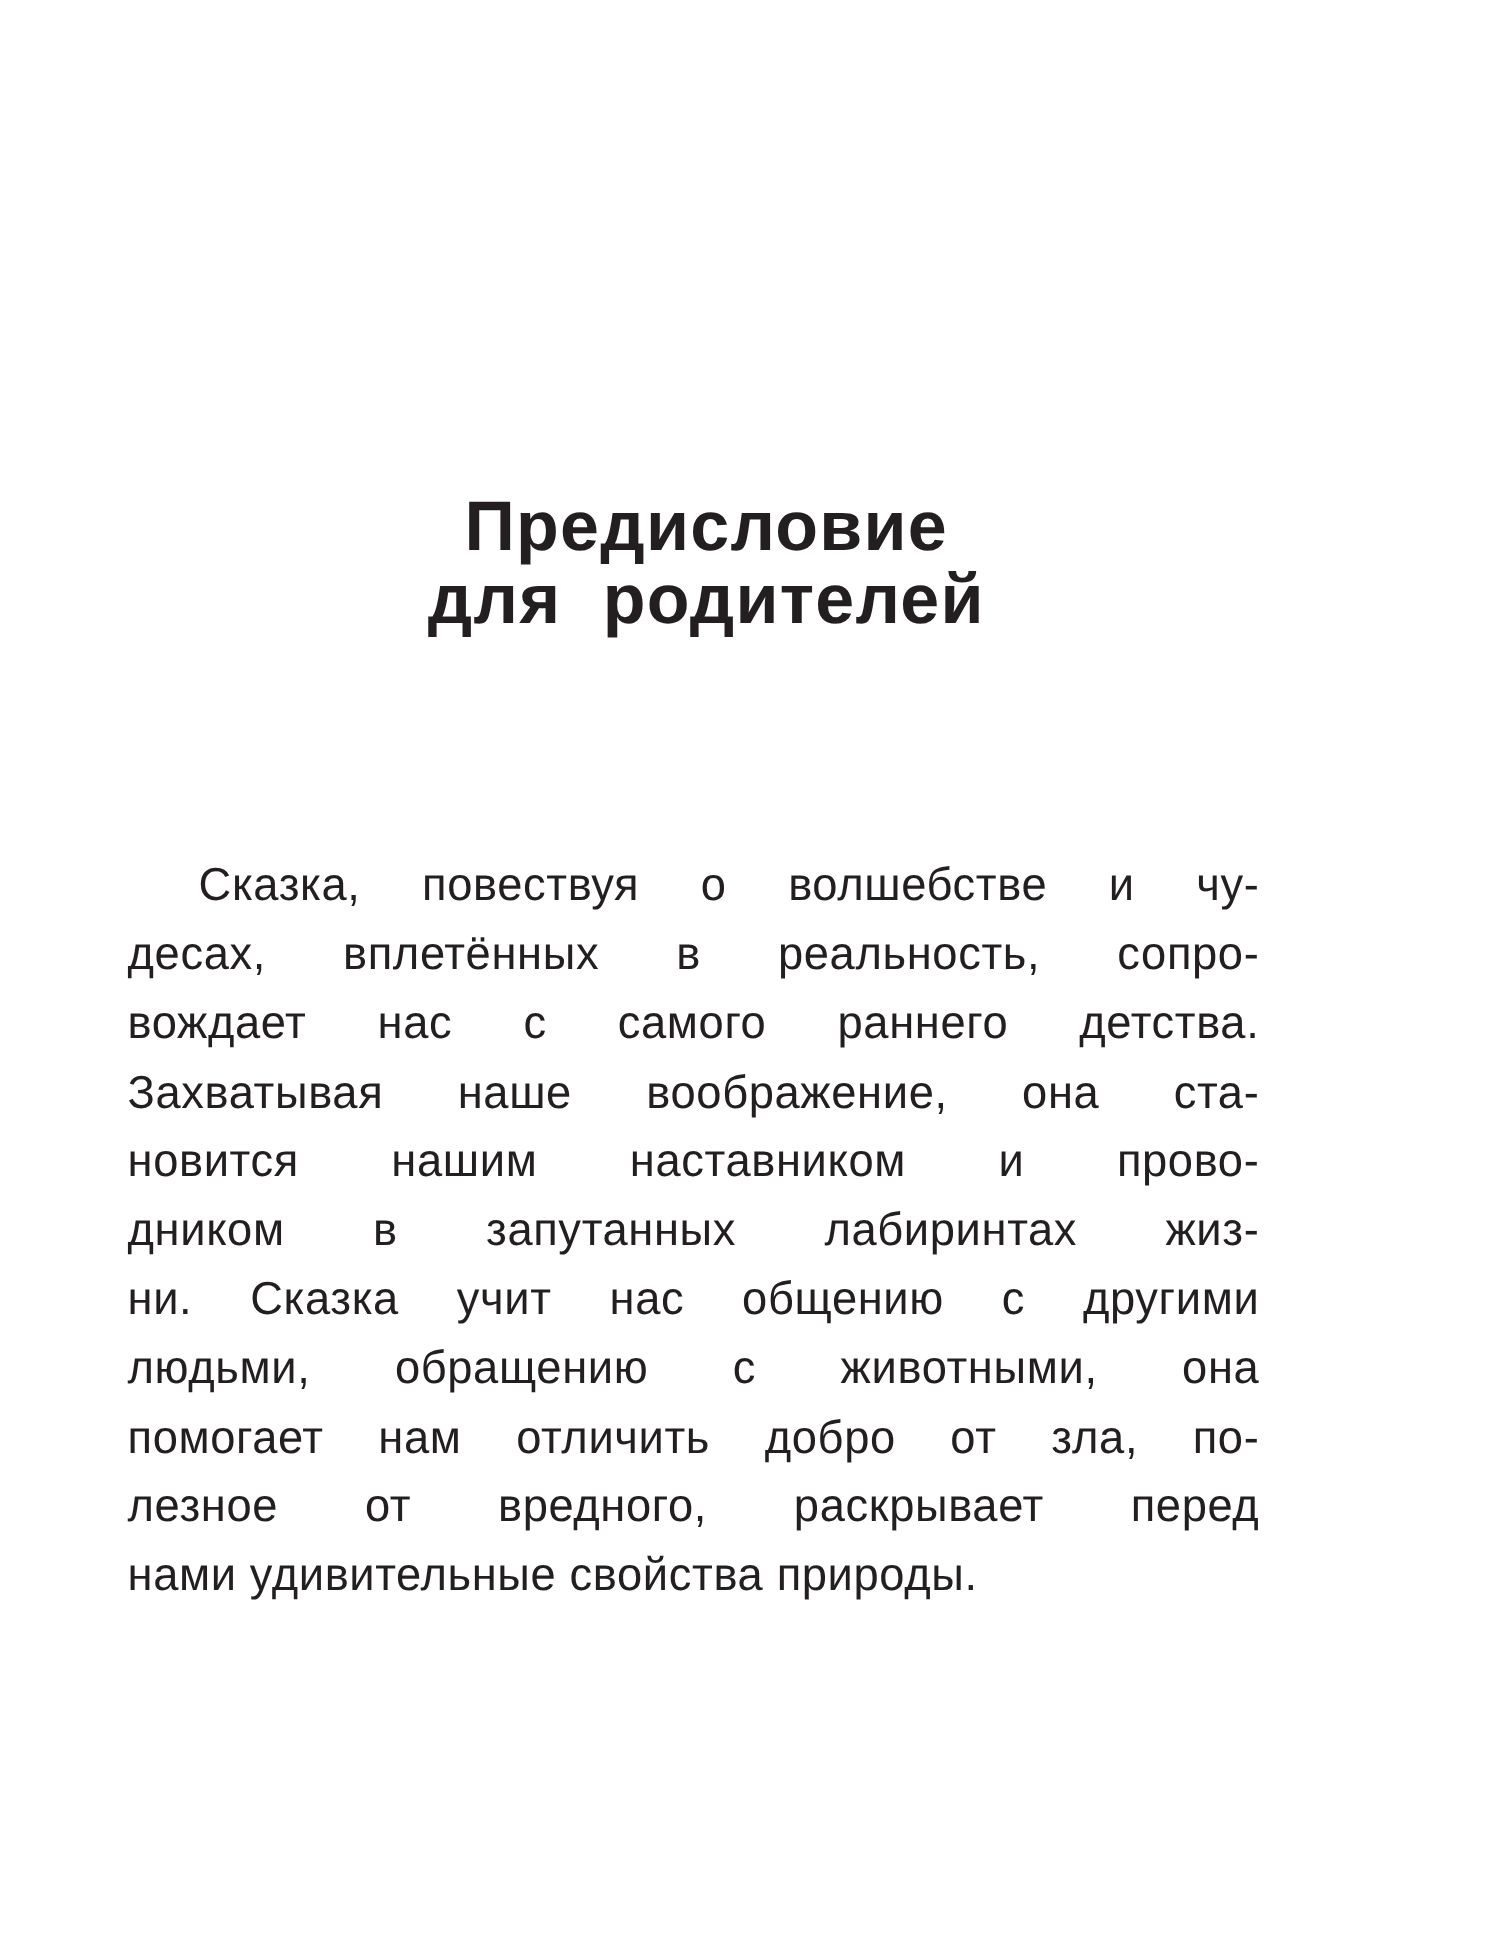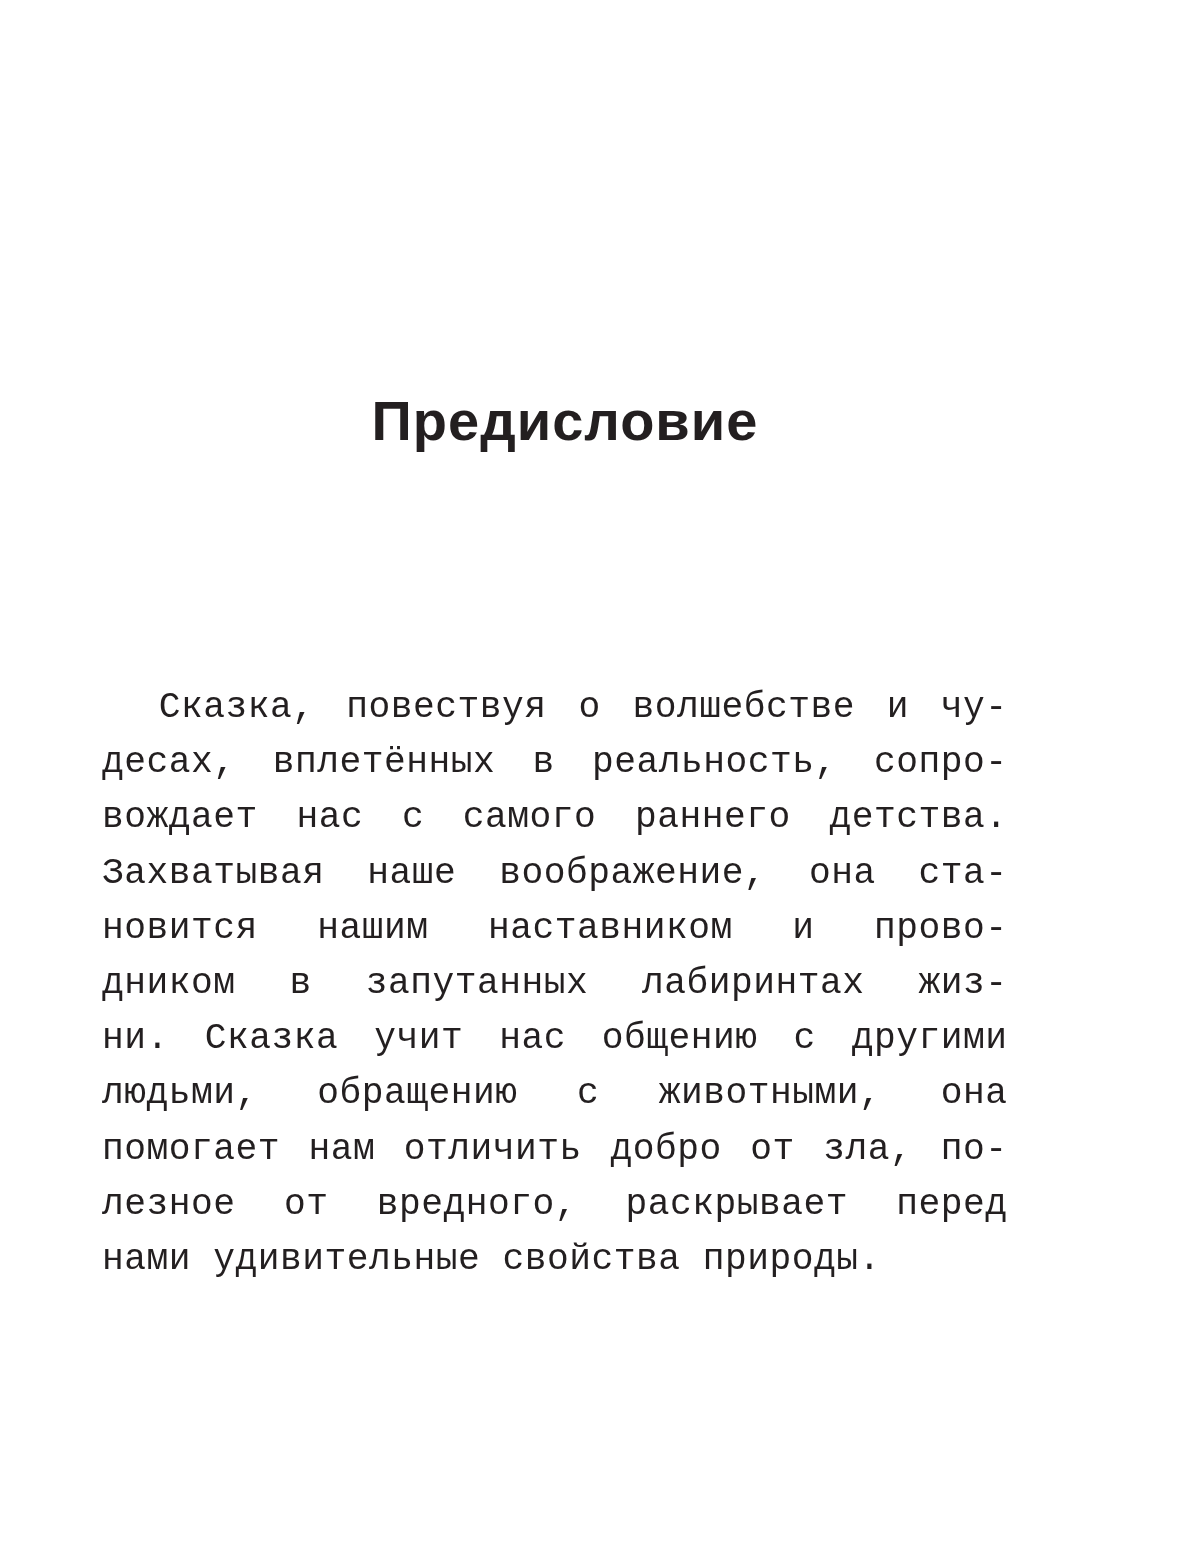--- a/index.html
+++ b/index.html
@@ -6,38 +6,39 @@
     body { width: 1193px; height: 1565px; position: relative; overflow: hidden; color: #231f20; }
     .title {
       position: absolute; left: 0; top: 392px; width: 1130px;
       text-align: center;
       font-family: "Liberation Sans", sans-serif; font-weight: bold;
       font-size: 56px; line-height: 58px; letter-spacing: 1px;
     }
     .title div { white-space: pre; }
     .body-text {
       position: absolute; left: 102px; top: 680px; width: 924px;
-      font-family: Liberation Mono, monospace;
+      font-family: Liberation Sans, sans-serif;
       font-size: 37px;
     }
     .line {
       height: 55.2px; line-height: 55.2px;
       text-align: justify; text-align-last: justify;
       white-space: nowrap; overflow: visible;
       transform: scaleX(0.98); transform-origin: left center;
       letter-spacing: 0.5px;
     }
     .line.indent { padding-left: 58px; }
     .line.last { text-align-last: left; }
   </style>
 </head>
 <body>
 
 <div class="title">
   <div>Предисловие</div>
+  <div>для  родителей</div>
 </div>
 
 <div class="body-text">
   <div>
     <div class="line indent">Сказка, повествуя о волшебстве и чу-</div>
     <div class="line">десах, вплетённых в реальность, сопро-</div>
     <div class="line">вождает нас с самого раннего детства.</div>
     <div class="line">Захватывая наше воображение, она ста-</div>
     <div class="line">новится нашим наставником и прово-</div>
     <div class="line">дником в запутанных лабиринтах жиз-</div>

